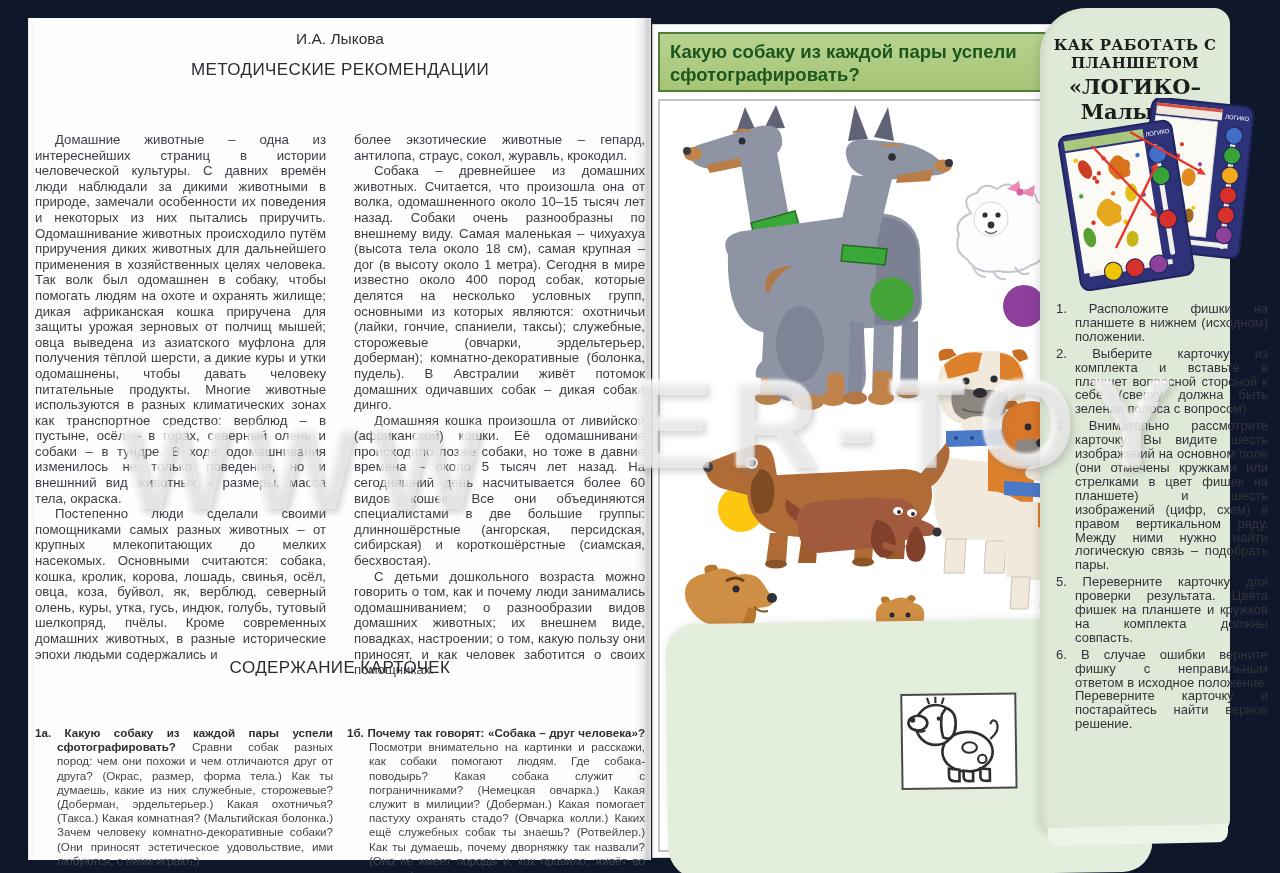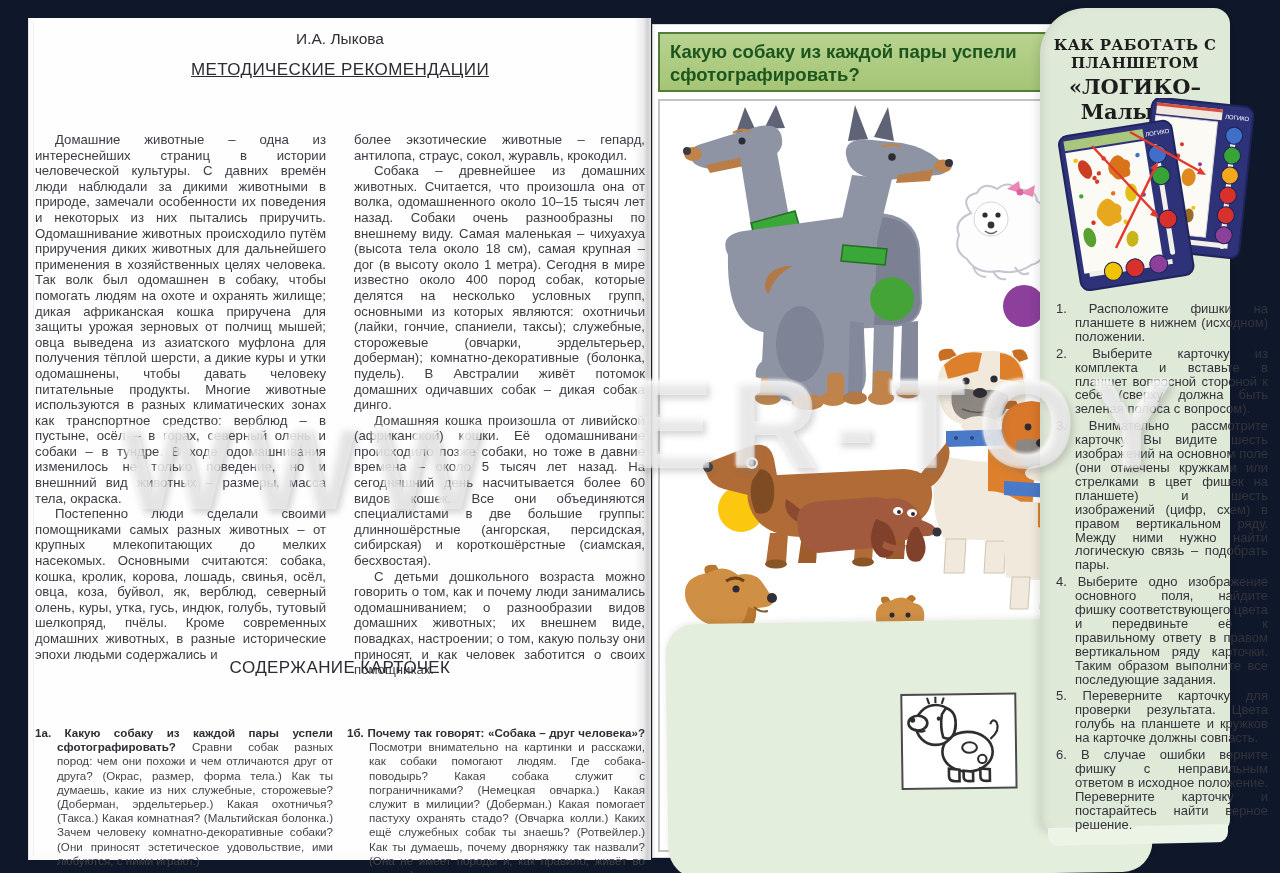--- a/index.html
+++ b/index.html
@@ -7,21 +7,21 @@
          font-family:"Liberation Sans",sans-serif;color:#3a3a42;padding-left:17px;}
 
   
   .left-page{position:absolute;left:28px;top:18px;width:622px;height:842px;background:#fefefe;
              border-left:1px solid #e6e6e6;box-shadow:inset 0 -2px 8px rgba(0,0,0,0.03);z-index:1;}
   .left-page::before{content:"";position:absolute;left:4px;top:4px;bottom:4px;width:1px;background:#efefef;}
   .page-head{position:absolute;top:12px;left:0;right:0;text-align:center;}
   .author{font-size:15.5px;color:#2e2e36;}
   .book-title{font-size:22px;font-weight:bold;color:#222228;margin-top:5px;}
   .book-subtitle{font-size:15.5px;margin-top:2px;}
-  .section-title{font-size:17px;margin-top:12px;letter-spacing:0.4px;color:#2b2b33;text-decoration:underline;}
+  .section-title{font-size:17px;margin-top:12px;letter-spacing:0.4px;color:#2b2b33;}
   .cols{position:absolute;top:114px;left:6px;right:6px;display:flex;gap:28px;}
   .col{width:300px;font-size:13.2px;line-height:15.6px;text-align:justify;color:#3c3c44;}
   .col p{margin:0;}
   .col p.ind{text-indent:20px;}
   .contents{position:absolute;top:640px;left:4px;right:4px;text-align:center;color:#2b2b33;}
   .contents-title{font-size:17px;letter-spacing:0.4px;}
   .contents-sub{font-size:15px;margin-top:3px;}
   .qcols{position:absolute;top:708px;left:6px;right:6px;display:flex;gap:14px;}
   .qcol{width:300px;font-size:11.6px;line-height:14.2px;text-align:justify;color:#43434b;}
   .qpara{margin:0;padding-left:22px;text-indent:-22px;}
@@ -368,22 +368,21 @@
           <path d="M58 150 L98 68" fill="none"></path>
             <path d="M100 64 l-1 9 l-7 -3 Z" stroke="none"></path>
         </g>
       </svg>
     </div>
 
     <ol class="steps">
       <li class="step"><span>1.</span> <span>Расположите фишки на планшете в нижнем (исходном) положении.</span></li>
       <li class="step"><span>2.</span> <span>Выберите карточку из комплекта и вставьте в планшет вопросной стороной к себе (сверху должна быть зеленая полоса с вопросом).</span></li>
       <li class="step"><span>3.</span> <span>Внимательно рассмотрите карточку. Вы видите шесть изображений на основном поле (они отмечены кружками или стрелками в цвет фишек на планшете) и шесть изображений (цифр, схем) в правом вертикальном ряду. Между ними нужно найти логическую связь – подобрать пары.</span></li>
-      <li class="step"><span>4.</span> <span>Выберите одно изображение основного поля, найдите фишку соответствующего цвета и передвиньте её к правильному ответу в правом вертикальном ряду карточки. Таким образом выполните все последующие задания.</span></li>
-      <li class="step"><span>5.</span> <span>Переверните карточку для проверки результата. Цвета голубь на планшете и кружков на карточке должны совпасть.</span></li>
+      <li class="step"><span>5.</span> <span>Переверните карточку для проверки результата. Цвета фишек на планшете и кружков на комплекта должны совпасть.</span></li>
       <li class="step"><span>6.</span> <span>В случае ошибки верните фишку с неправильным ответом в исходное положение. Переверните карточку и постарайтесь найти верное решение.</span></li>
     </ol>
   </div>
 
   <div class="wm wm2">WWW</div>
   <div class="wm wm1">ER-TOY</div>
 
 </div>
 
 </body></html>

